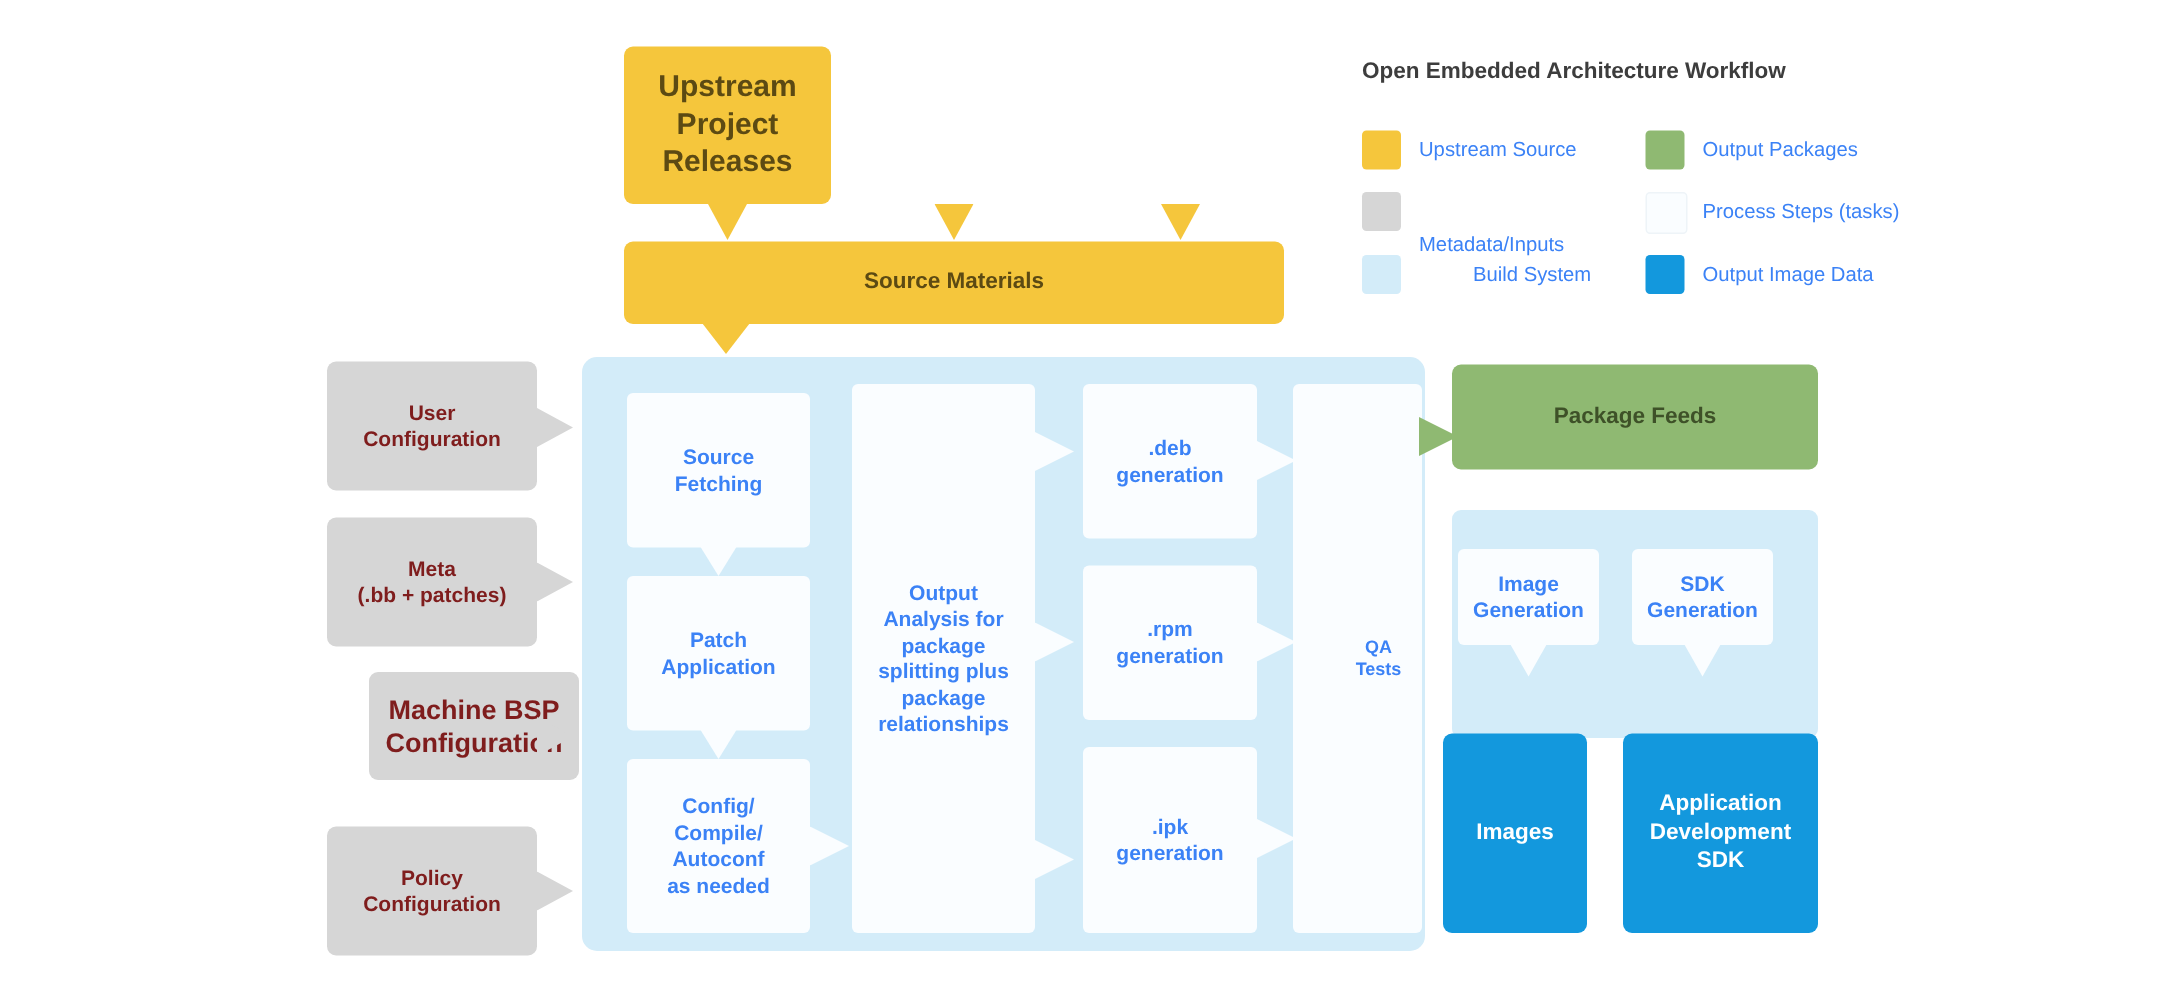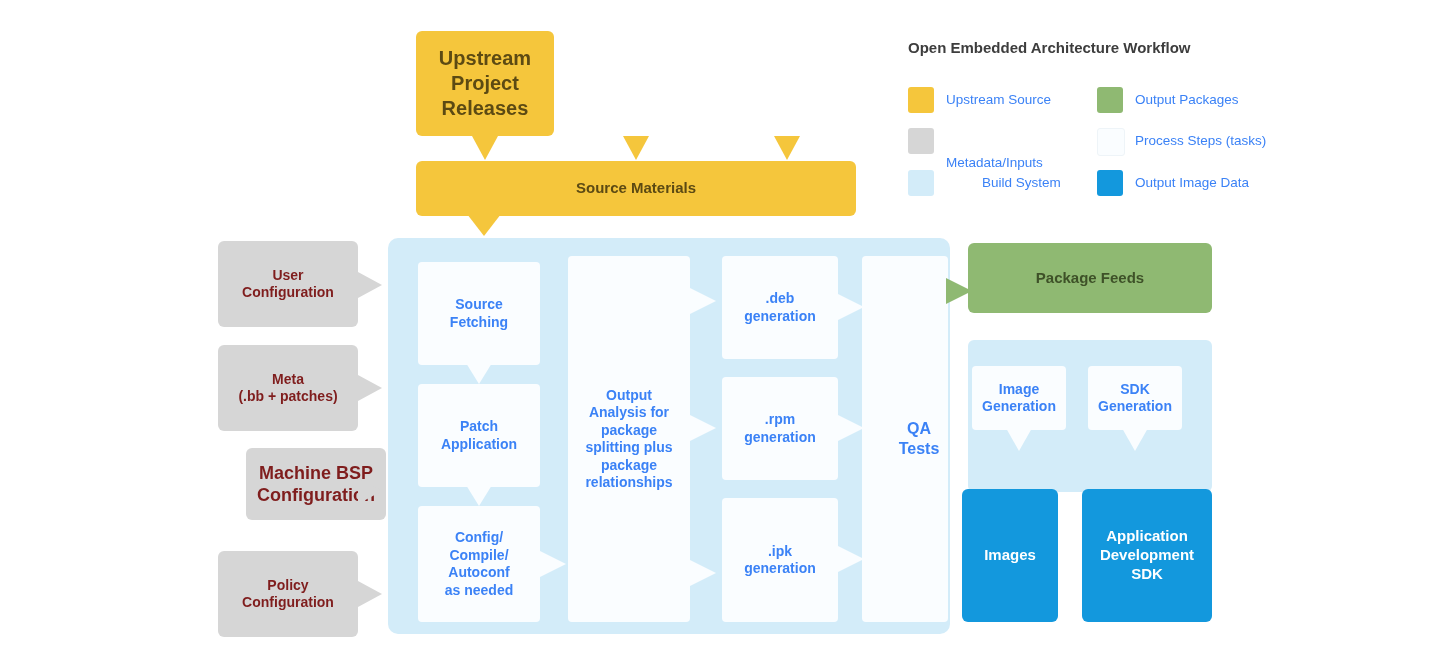--- a/index.html
+++ b/index.html
@@ -236,21 +236,21 @@
     <svg width="28" height="26" viewBox="0 0 28 26">
         <polygon points="0,0 0,26 26,13" fill="#fafdff"></polygon>
       </svg>
   </div>
   <div class="arrow" style="left:838px; top:546px;">
     <svg width="28" height="26" viewBox="0 0 28 26">
         <polygon points="0,0 0,26 26,13" fill="#fafdff"></polygon>
       </svg>
   </div>
 
-  <div class="box task" style="left:862px; top:256px; width:86px; height:366px; font-size:16px;padding-left:28px;">QA
+  <div class="box task" style="left:862px; top:256px; width:86px; height:366px; font-size:12px;padding-left:28px;">QA
 Tests</div>
 
   <div class="arrow" style="left:946px; top:278px;">
     <svg width="28" height="26" viewBox="0 0 28 26">
         <polygon points="0,0 0,26 26,13" fill="#8fb972"></polygon>
       </svg>
   </div>
 
   <div class="box green" style="left:968px; top:243px; width:244px; height:70px; font-size:15px;">Package Feeds</div>
 

